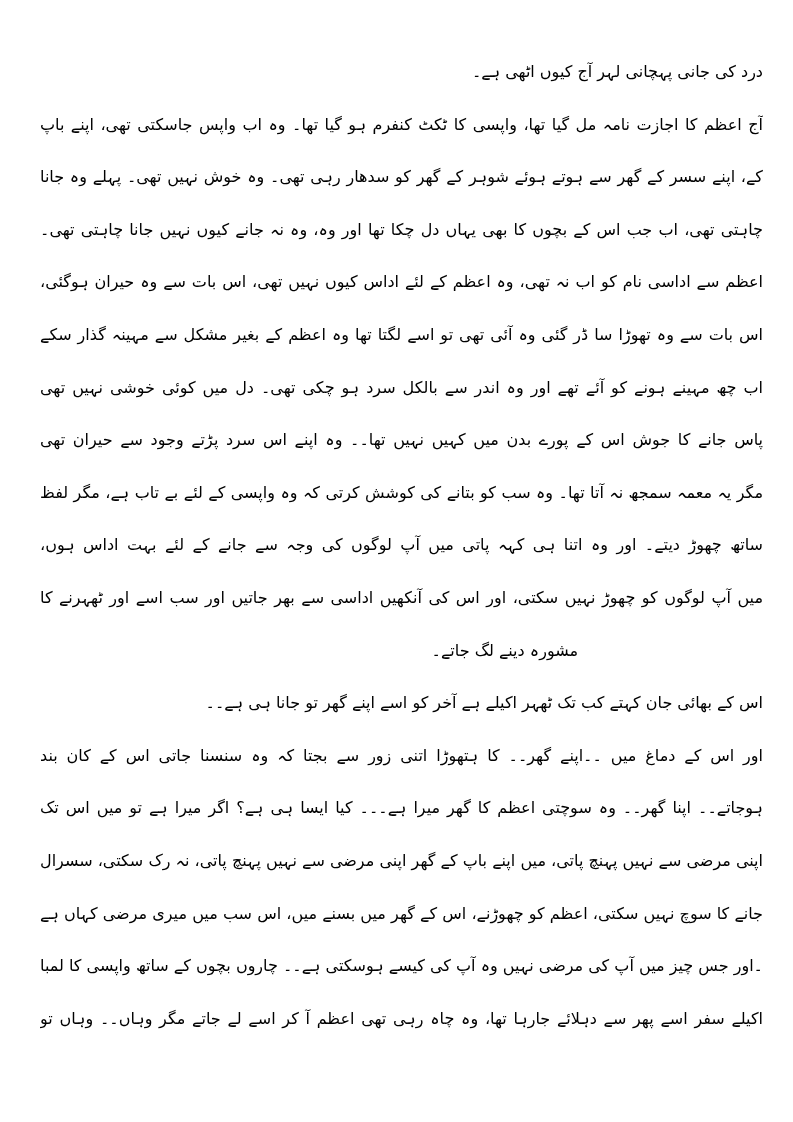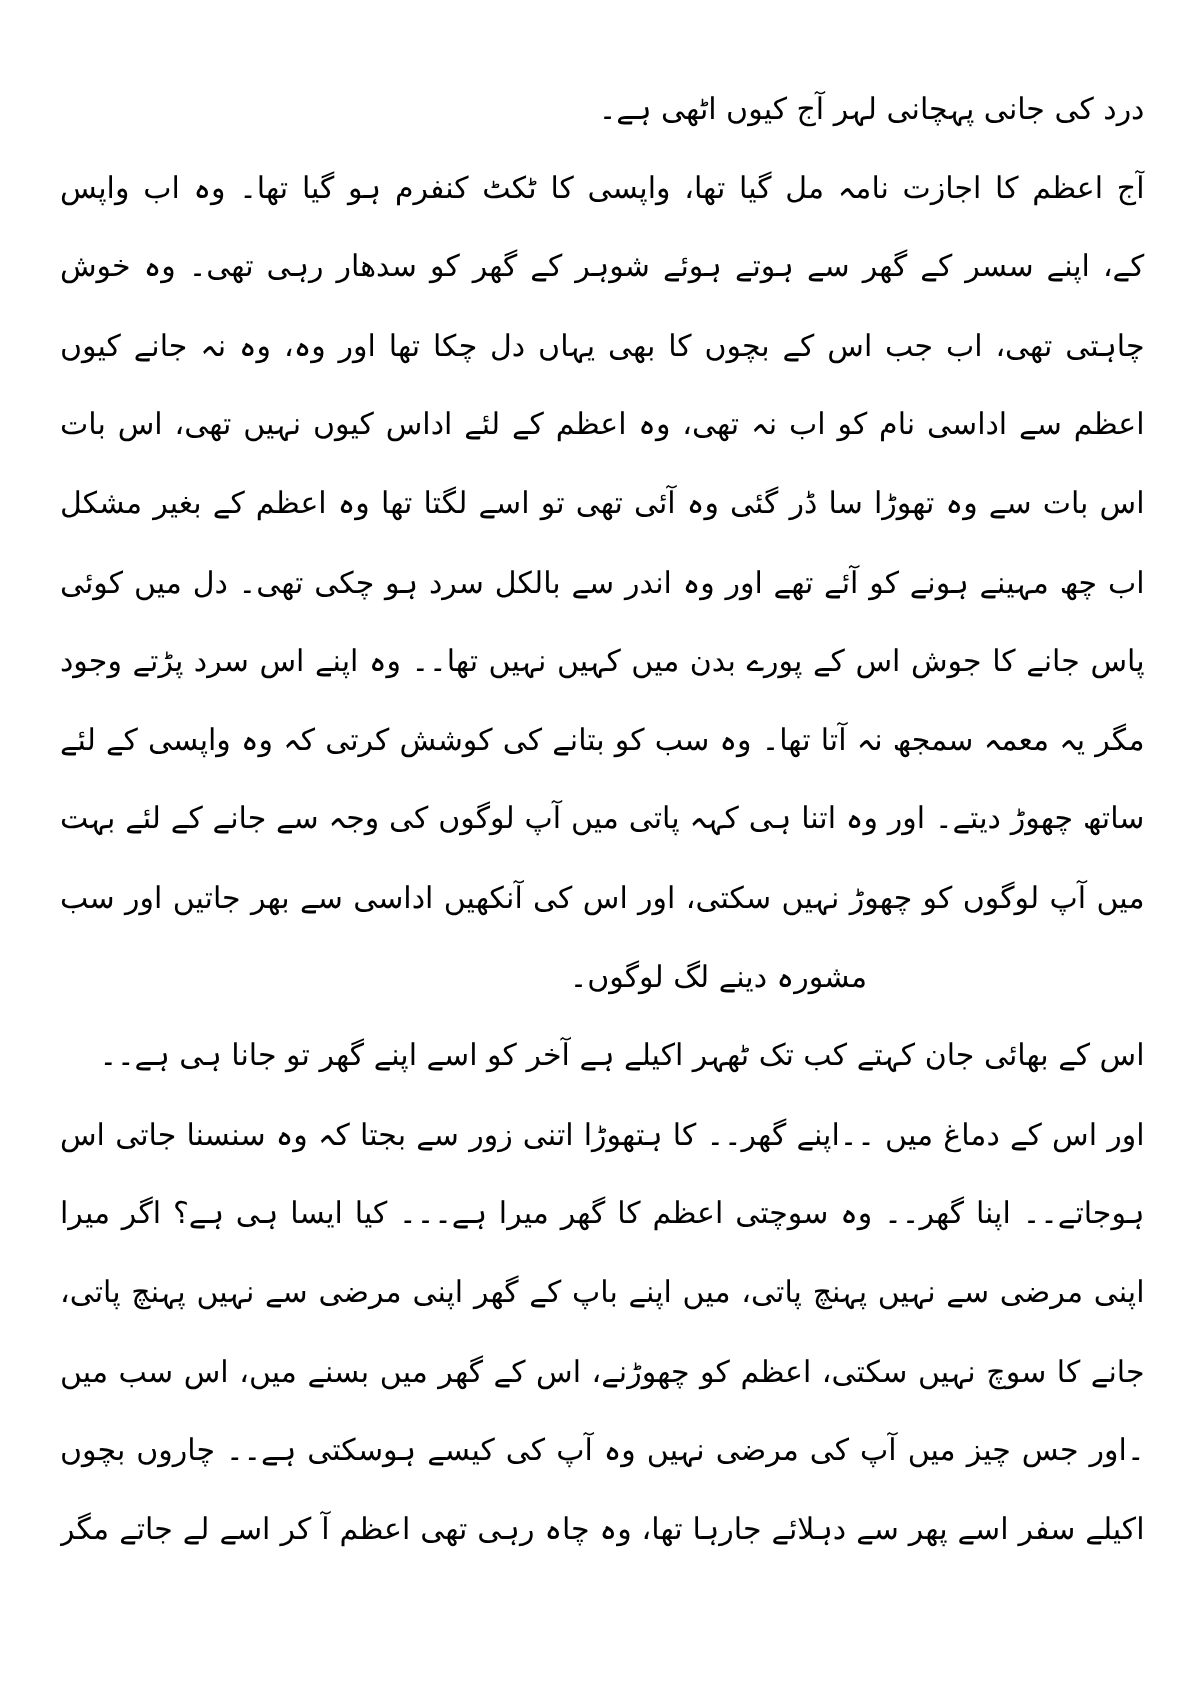--- a/index.html
+++ b/index.html
@@ -17,21 +17,21 @@
   .text-block {
     box-sizing: border-box;
     padding: 46px 30px 0 40px;
     width: 793px;
   }
   .line {
     direction: rtl;
     unicode-bidi: plaintext;
     height: 52.6px;
     line-height: 52.6px;
-    font-size: 20px;
+    font-size: 16px;
     color: #000000;
     font-family: "DejaVu Sans", sans-serif;
     overflow: hidden;
     white-space: nowrap;
   }
   .line.justify {
     white-space: normal;
     text-align: justify;
     text-align-last: justify;
   }
@@ -48,21 +48,21 @@
       <div class="line justify" dir="rtl" lang="ur">آج اعظم کا اجازت نامہ مل گیا تھا، واپسی کا ٹکٹ کنفرم ہو گیا تھا۔ وہ اب واپس جاسکتی تھی، اپنے باپ</div>
       <div class="line justify" dir="rtl" lang="ur">کے، اپنے سسر کے گھر سے ہوتے ہوئے شوہر کے گھر کو سدھار رہی تھی۔ وہ خوش نہیں تھی۔ پہلے وہ جانا</div>
       <div class="line justify" dir="rtl" lang="ur">چاہتی تھی، اب جب اس کے بچوں کا بھی یہاں دل چکا تھا اور وہ، وہ نہ جانے کیوں نہیں جانا چاہتی تھی۔</div>
       <div class="line justify" dir="rtl" lang="ur">اعظم سے اداسی نام کو اب نہ تھی، وہ اعظم کے لئے اداس کیوں نہیں تھی، اس بات سے وہ حیران ہوگئی، اور</div>
       <div class="line justify" dir="rtl" lang="ur">اس بات سے وہ تھوڑا سا ڈر گئی وہ آئی تھی تو اسے لگتا تھا وہ اعظم کے بغیر مشکل سے مہینہ گذار سکے گی مگر</div>
       <div class="line justify" dir="rtl" lang="ur">اب چھ مہینے ہونے کو آئے تھے اور وہ اندر سے بالکل سرد ہو چکی تھی۔ دل میں کوئی خوشی نہیں تھی اعظم کے</div>
       <div class="line justify" dir="rtl" lang="ur">پاس جانے کا جوش اس کے پورے بدن میں کہیں نہیں تھا۔۔ وہ اپنے اس سرد پڑتے وجود سے حیران تھی</div>
       <div class="line justify" dir="rtl" lang="ur">مگر یہ معمہ سمجھ نہ آتا تھا۔ وہ سب کو بتانے کی کوشش کرتی کہ وہ واپسی کے لئے بے تاب ہے، مگر لفظ اس کا</div>
       <div class="line justify" dir="rtl" lang="ur">ساتھ چھوڑ دیتے۔ اور وہ اتنا ہی کہہ پاتی میں آپ لوگوں کی وجہ سے جانے کے لئے بہت اداس ہوں،</div>
       <div class="line justify" dir="rtl" lang="ur">میں آپ لوگوں کو چھوڑ نہیں سکتی، اور اس کی آنکھیں اداسی سے بھر جاتیں اور سب اسے اور ٹھہرنے کا</div>
-      <div class="line right" dir="rtl" lang="ur" style="padding-left: 0px; padding-right: 185px;">مشورہ دینے لگ لوگوں۔</div>
+      <div class="line right" dir="rtl" lang="ur" style="padding-left: 0px; padding-right: 185px;">مشورہ دینے لگ جاتے۔</div>
       <div class="line right" dir="rtl" lang="ur">اس کے بھائی جان کہتے کب تک ٹھہر اکیلے ہے آخر کو اسے اپنے گھر تو جانا ہی ہے۔۔</div>
       <div class="line justify" dir="rtl" lang="ur">اور اس کے دماغ میں ۔۔اپنے گھر۔۔ کا ہتھوڑا اتنی زور سے بجتا کہ وہ سنسنا جاتی اس کے کان بند</div>
       <div class="line justify" dir="rtl" lang="ur">ہوجاتے۔۔ اپنا گھر۔۔ وہ سوچتی اعظم کا گھر میرا ہے۔۔۔ کیا ایسا ہی ہے؟ اگر میرا ہے تو میں اس تک</div>
       <div class="line justify" dir="rtl" lang="ur">اپنی مرضی سے نہیں پہنچ پاتی، میں اپنے باپ کے گھر اپنی مرضی سے نہیں پہنچ پاتی، نہ رک سکتی، سسرال نہ</div>
       <div class="line justify" dir="rtl" lang="ur">جانے کا سوچ نہیں سکتی، اعظم کو چھوڑنے، اس کے گھر میں بسنے میں، اس سب میں میری مرضی کہاں ہے</div>
       <div class="line justify" dir="rtl" lang="ur">۔اور جس چیز میں آپ کی مرضی نہیں وہ آپ کی کیسے ہوسکتی ہے۔۔ چاروں بچوں کے ساتھ واپسی کا لمبا</div>
       <div class="line justify" dir="rtl" lang="ur">اکیلے سفر اسے پھر سے دہلائے جارہا تھا، وہ چاہ رہی تھی اعظم آ کر اسے لے جاتے مگر وہاں۔۔ وہاں تو</div>
     </div>
 </div>
 

